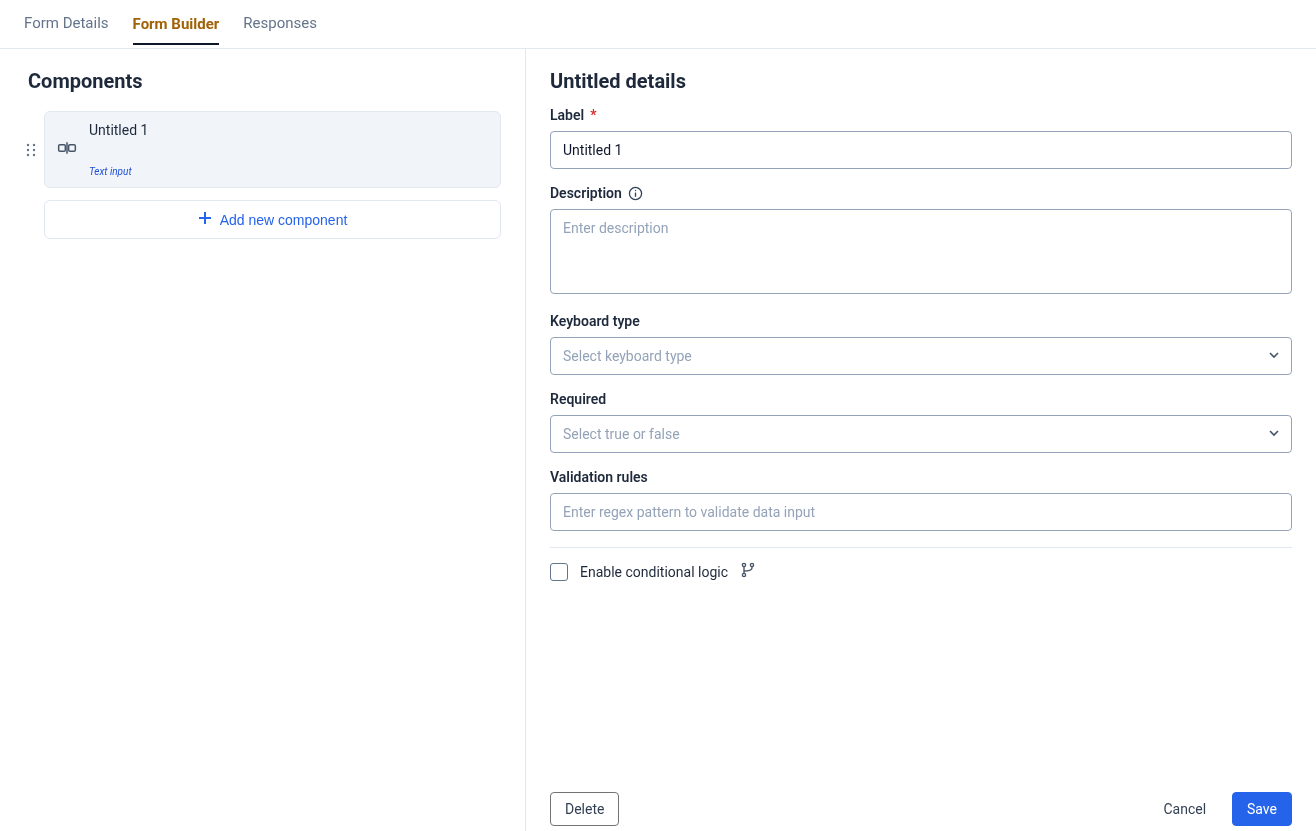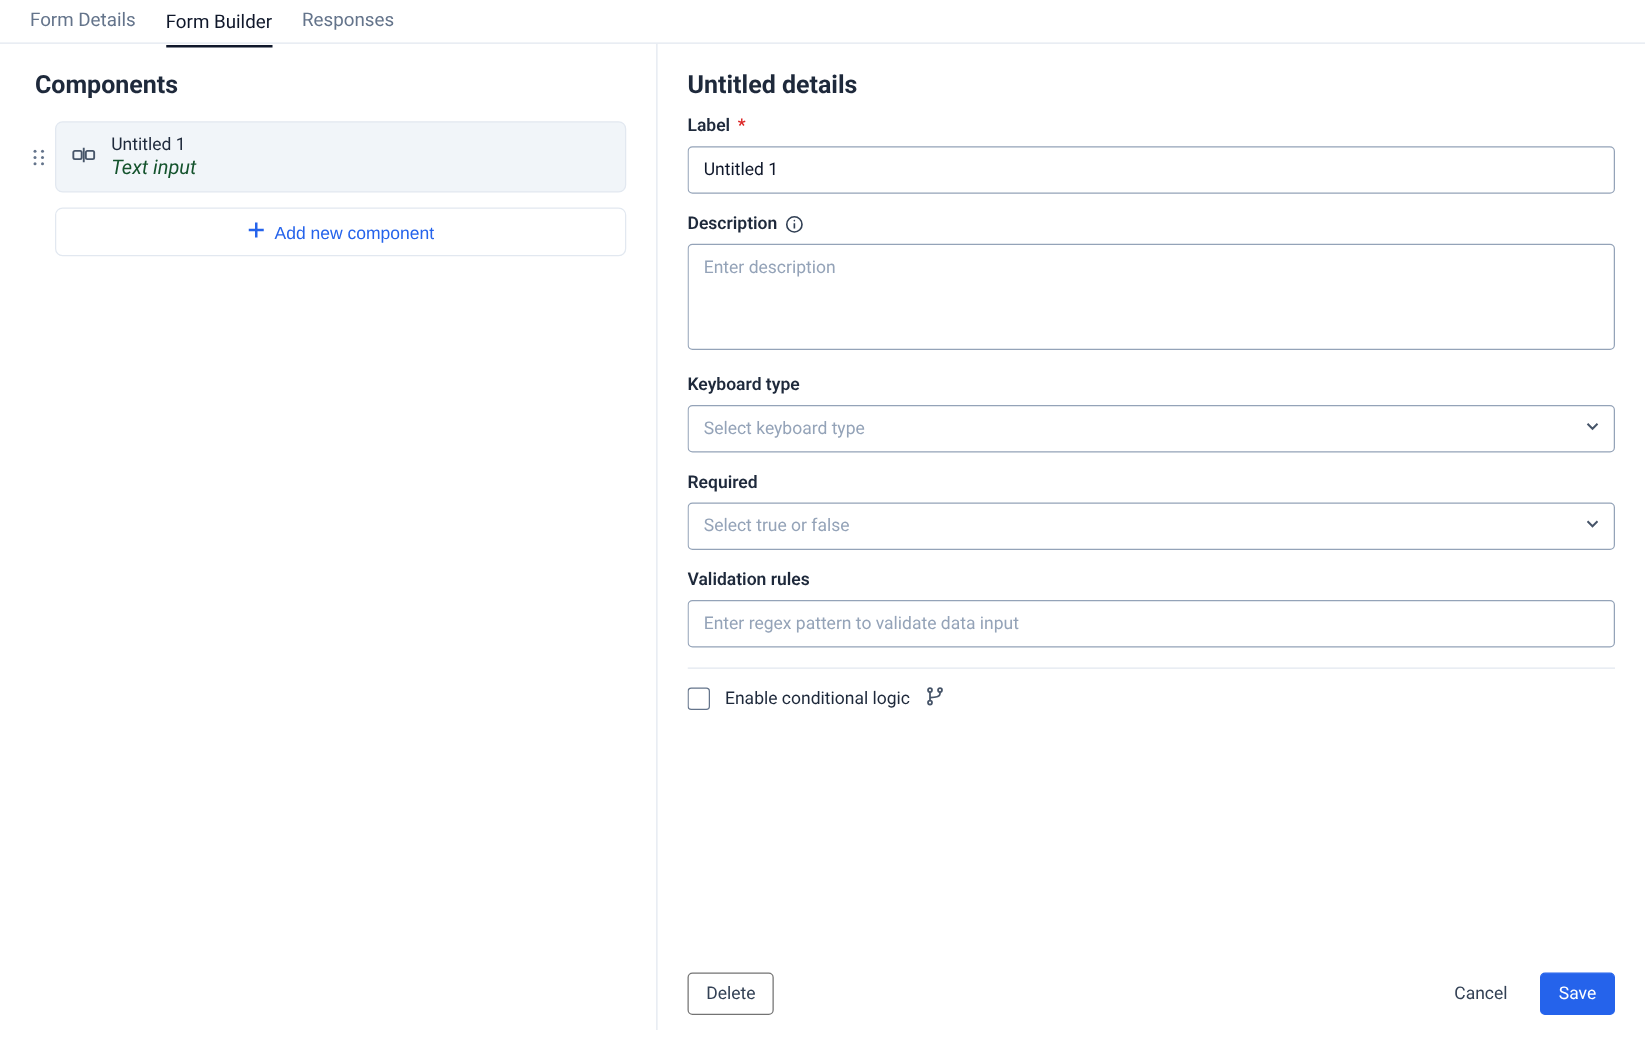--- a/index.html
+++ b/index.html
@@ -11,32 +11,32 @@
       width: 1316px;
       height: 831px;
       overflow: hidden;
     }
     
     .tabs {
       display: flex;
       gap: 24px;
       padding: 0 24px;
       border-bottom: 1px solid #e2e8f0;
-      height: 35px;
+      height: 49px;
       align-items: center;
     }
     .tab {
       color: #64748b;
       padding: 10px 0 12px 0;
       cursor: pointer;
       font-size: 15px;
     }
     .tab.active {
-      color: #0f172a;
-      font-weight: 400;
+      color: #a16207;
+      font-weight: 700;
       border-bottom: 2px solid #0f172a;
       margin-bottom: -1px;
       padding-bottom: 10px;
     }
     
     .main {
       display: flex;
       height: calc(100% - 42px);
     }
     .sidebar {
@@ -77,23 +77,24 @@
       cursor: pointer;
     }
     .component-card .icon {
       color: #475569;
     }
     .component-card .meta .title {
       font-size: 14px;
       color: #1e293b;
     }
     .component-card .meta .type {
-      font-size: 16px;
+      font-size: 10px;
       font-style: italic;
-      color: #14532d;
+      color: #1d4ed8;
+      margin-top: 28px;
     }
     .add-btn {
       margin-top: 12px;
       margin-left: 20px;
       width: calc(100% - 20px);
       border: 1px solid #e2e8f0;
       background: #fff;
       border-radius: 6px;
       padding: 10px 12px;
       color: #2563eb;

